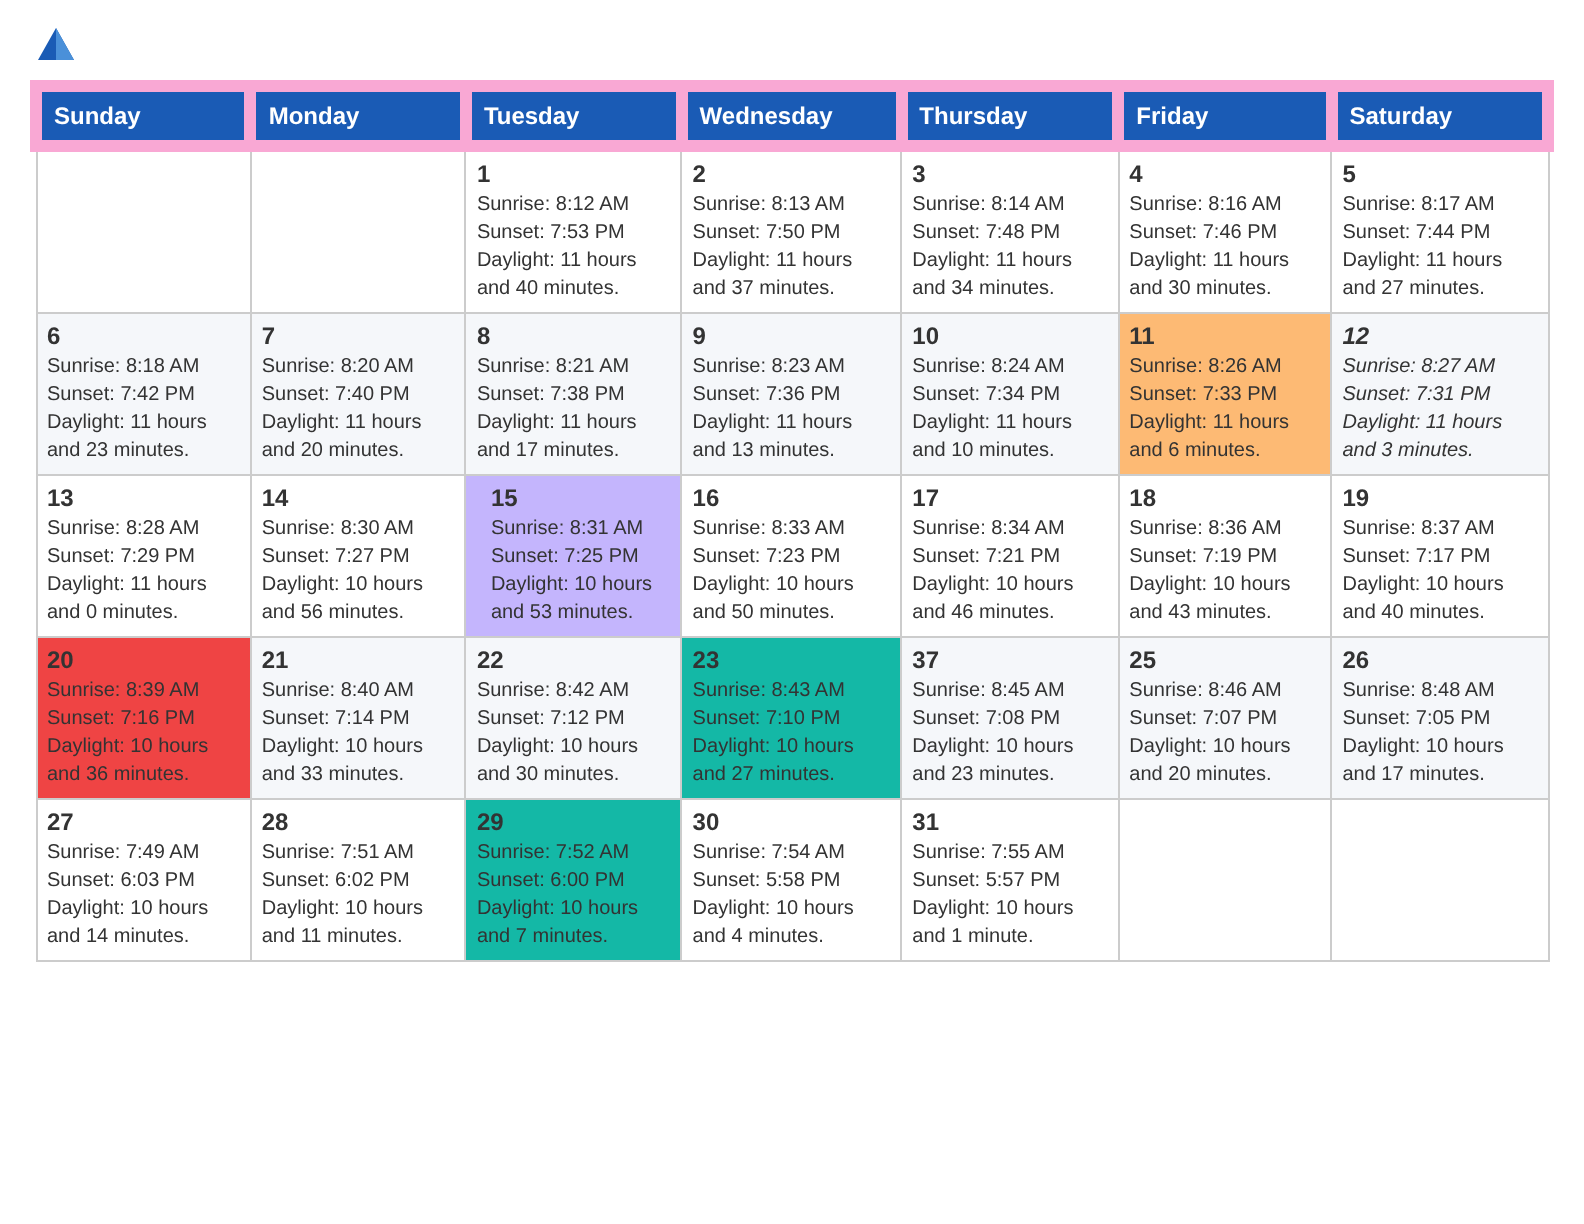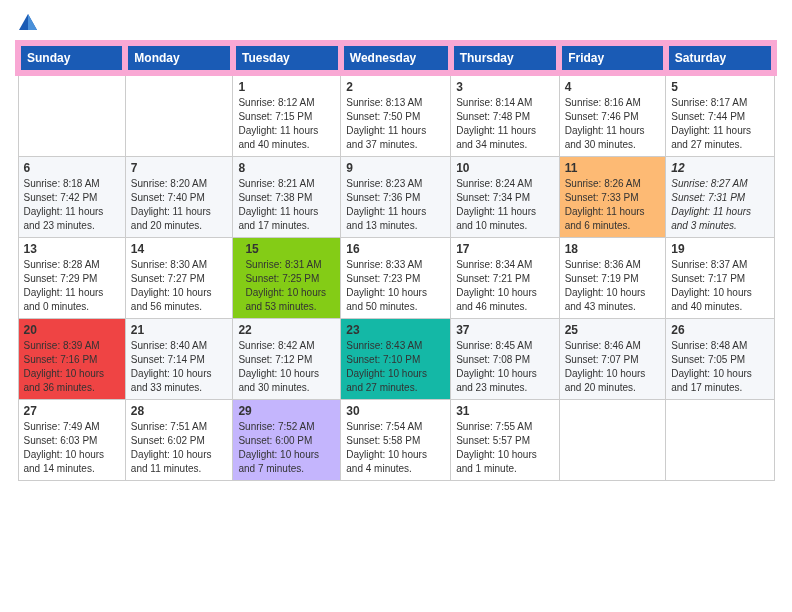--- a/index.html
+++ b/index.html
@@ -132,21 +132,21 @@
           <th>Saturday</th>
         </tr>
     </thead>
     <tbody id="calendar-body">
     <tr>
           <td class="empty-cell"></td>
           <td class="empty-cell"></td>
           <td style="background: rgb(255, 255, 255);">
             <span class="day-number">1</span>
             <div class="day-info">Sunrise: 8:12 AM
-Sunset: 7:15 PM
+Sunset: 7:53 PM
 Daylight: 11 hours and 40 minutes.</div>
           </td>
           <td style="background: rgb(255, 255, 255);">
             <span class="day-number">2</span>
             <div class="day-info">Sunrise: 8:13 AM
 Sunset: 7:50 PM
 Daylight: 11 hours and 37 minutes.</div>
           </td>
           <td style="background: rgb(255, 255, 255);">
             <span class="day-number">3</span>
@@ -217,21 +217,21 @@
             <div class="day-info">Sunrise: 8:28 AM
 Sunset: 7:29 PM
 Daylight: 11 hours and 0 minutes.</div>
           </td>
           <td style="background: rgb(255, 255, 255);">
             <span class="day-number">14</span>
             <div class="day-info">Sunrise: 8:30 AM
 Sunset: 7:27 PM
 Daylight: 10 hours and 56 minutes.</div>
           </td>
-          <td style="background: #84cc16; padding-left: 12px;">
+          <td style="background: #c4b5fd; padding-left: 12px;">
             <span class="day-number">15</span>
             <div class="day-info">Sunrise: 8:31 AM
 Sunset: 7:25 PM
 Daylight: 10 hours and 53 minutes.</div>
           </td>
           <td style="background: rgb(255, 255, 255);">
             <span class="day-number">16</span>
             <div class="day-info">Sunrise: 8:33 AM
 Sunset: 7:23 PM
 Daylight: 10 hours and 50 minutes.</div>
@@ -305,21 +305,21 @@
             <div class="day-info">Sunrise: 7:49 AM
 Sunset: 6:03 PM
 Daylight: 10 hours and 14 minutes.</div>
           </td>
           <td style="background: rgb(255, 255, 255);">
             <span class="day-number">28</span>
             <div class="day-info">Sunrise: 7:51 AM
 Sunset: 6:02 PM
 Daylight: 10 hours and 11 minutes.</div>
           </td>
-          <td style="background: #c4b5fd; margin-top: 36px;">
+          <td style="background: #14b8a6; margin-top: 36px;">
             <span class="day-number">29</span>
             <div class="day-info">Sunrise: 7:52 AM
 Sunset: 6:00 PM
 Daylight: 10 hours and 7 minutes.</div>
           </td>
           <td style="background: rgb(255, 255, 255);">
             <span class="day-number">30</span>
             <div class="day-info">Sunrise: 7:54 AM
 Sunset: 5:58 PM
 Daylight: 10 hours and 4 minutes.</div>

